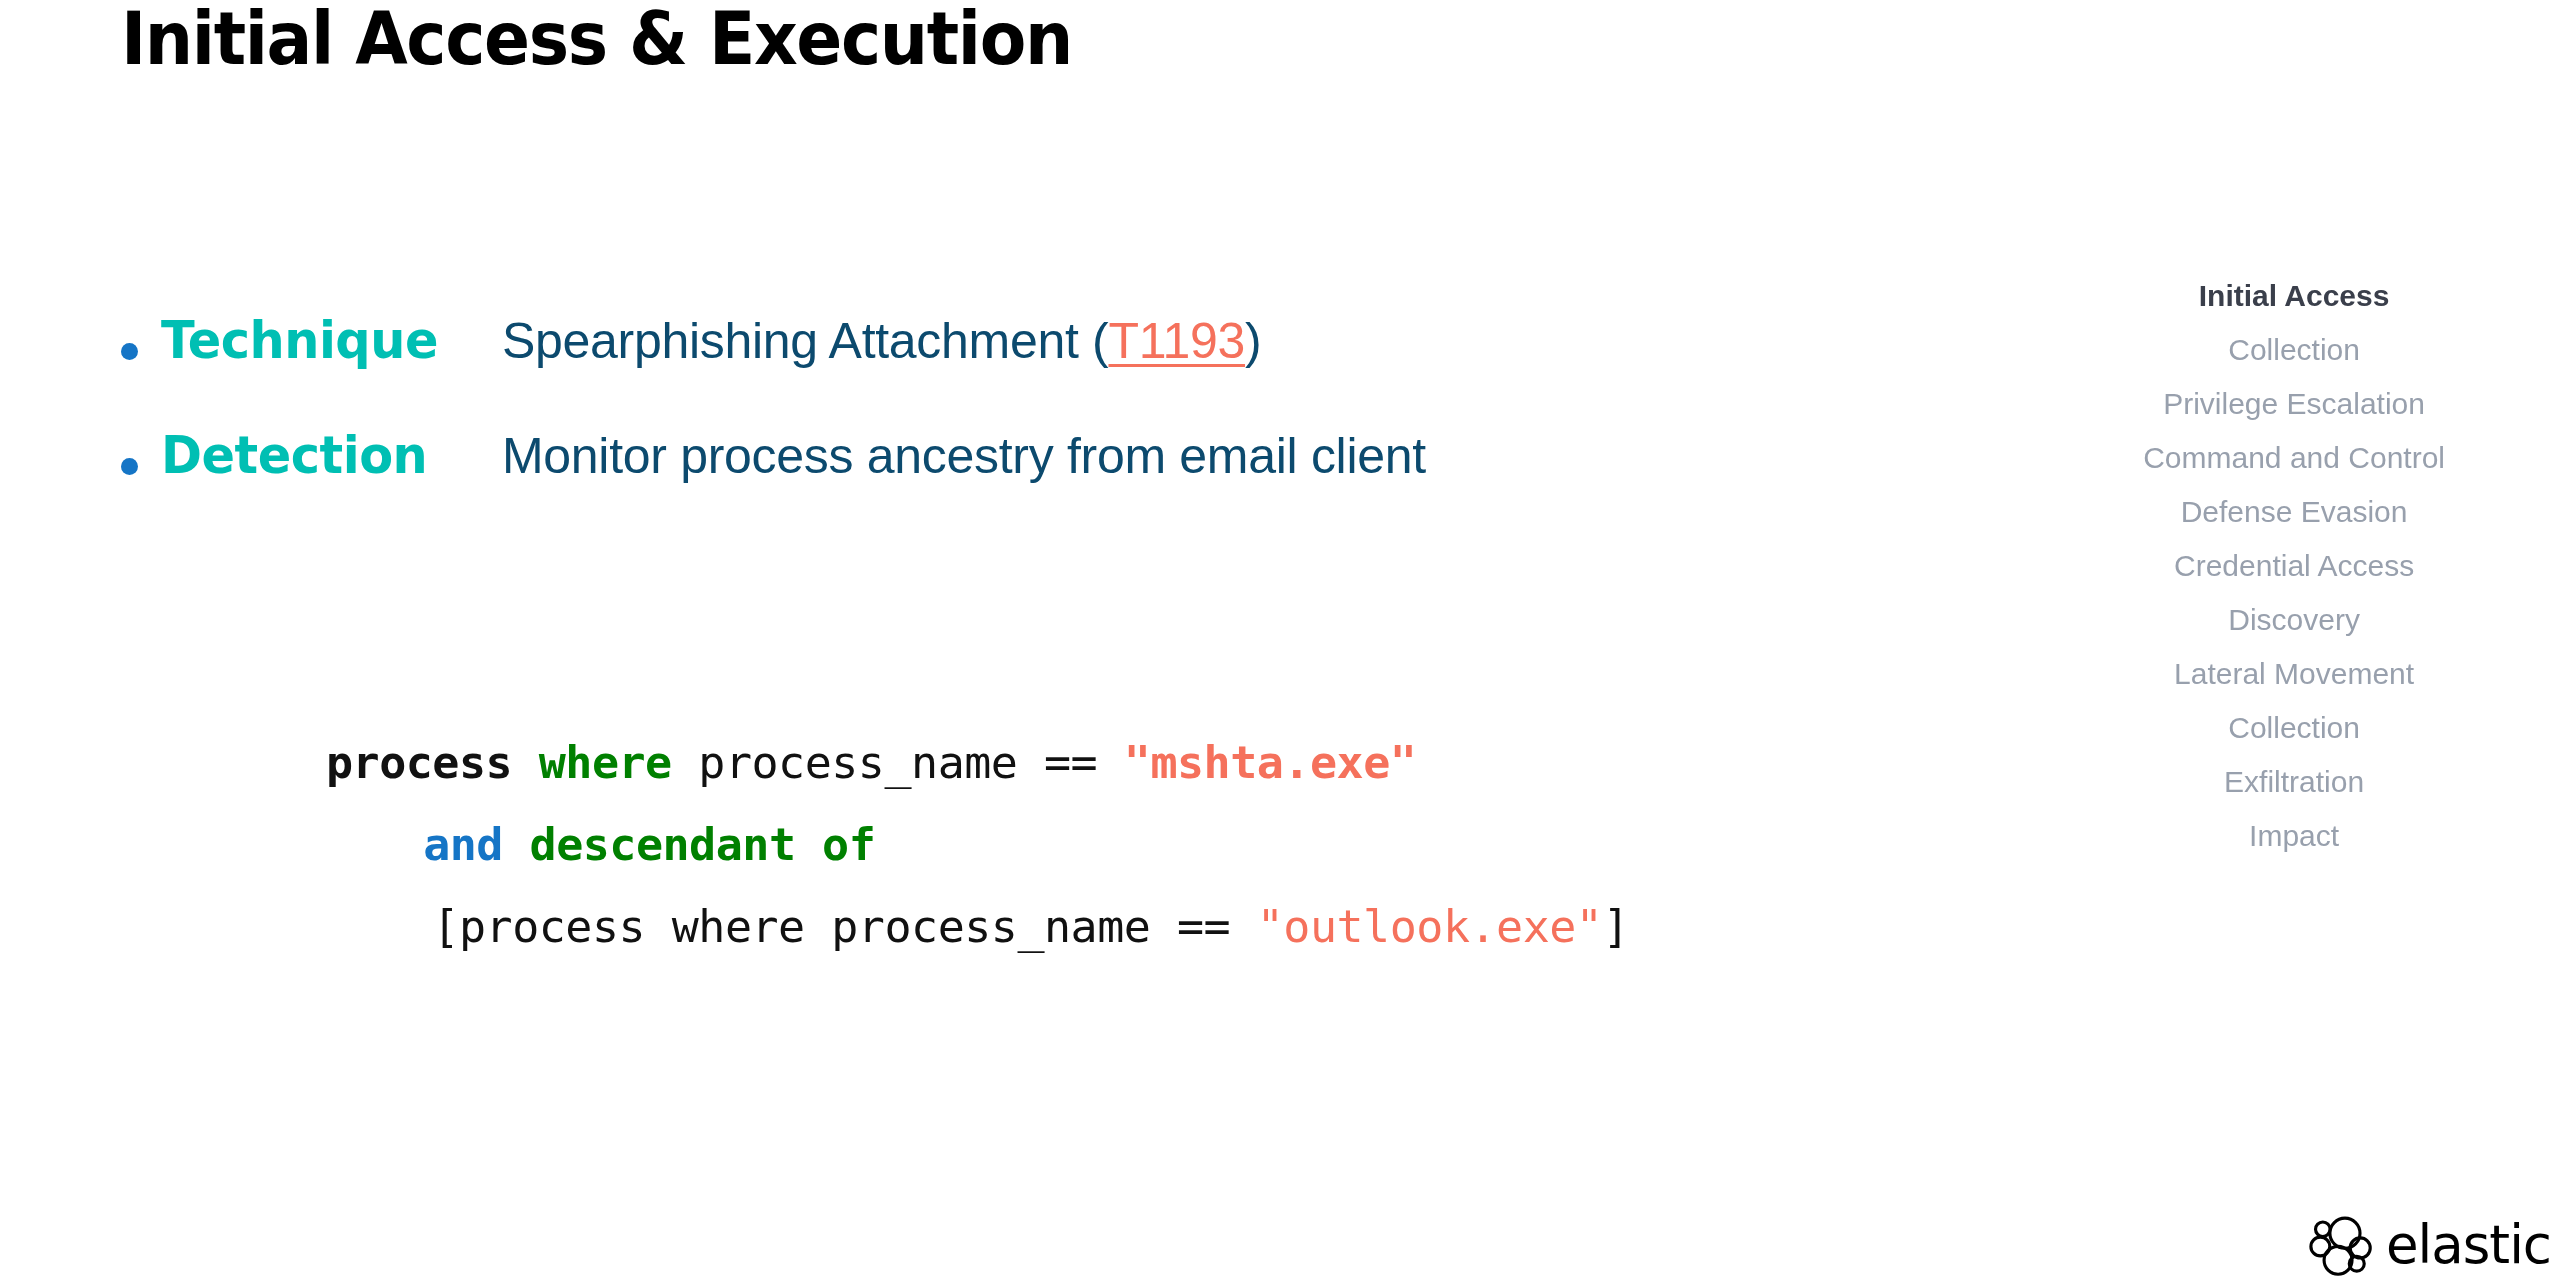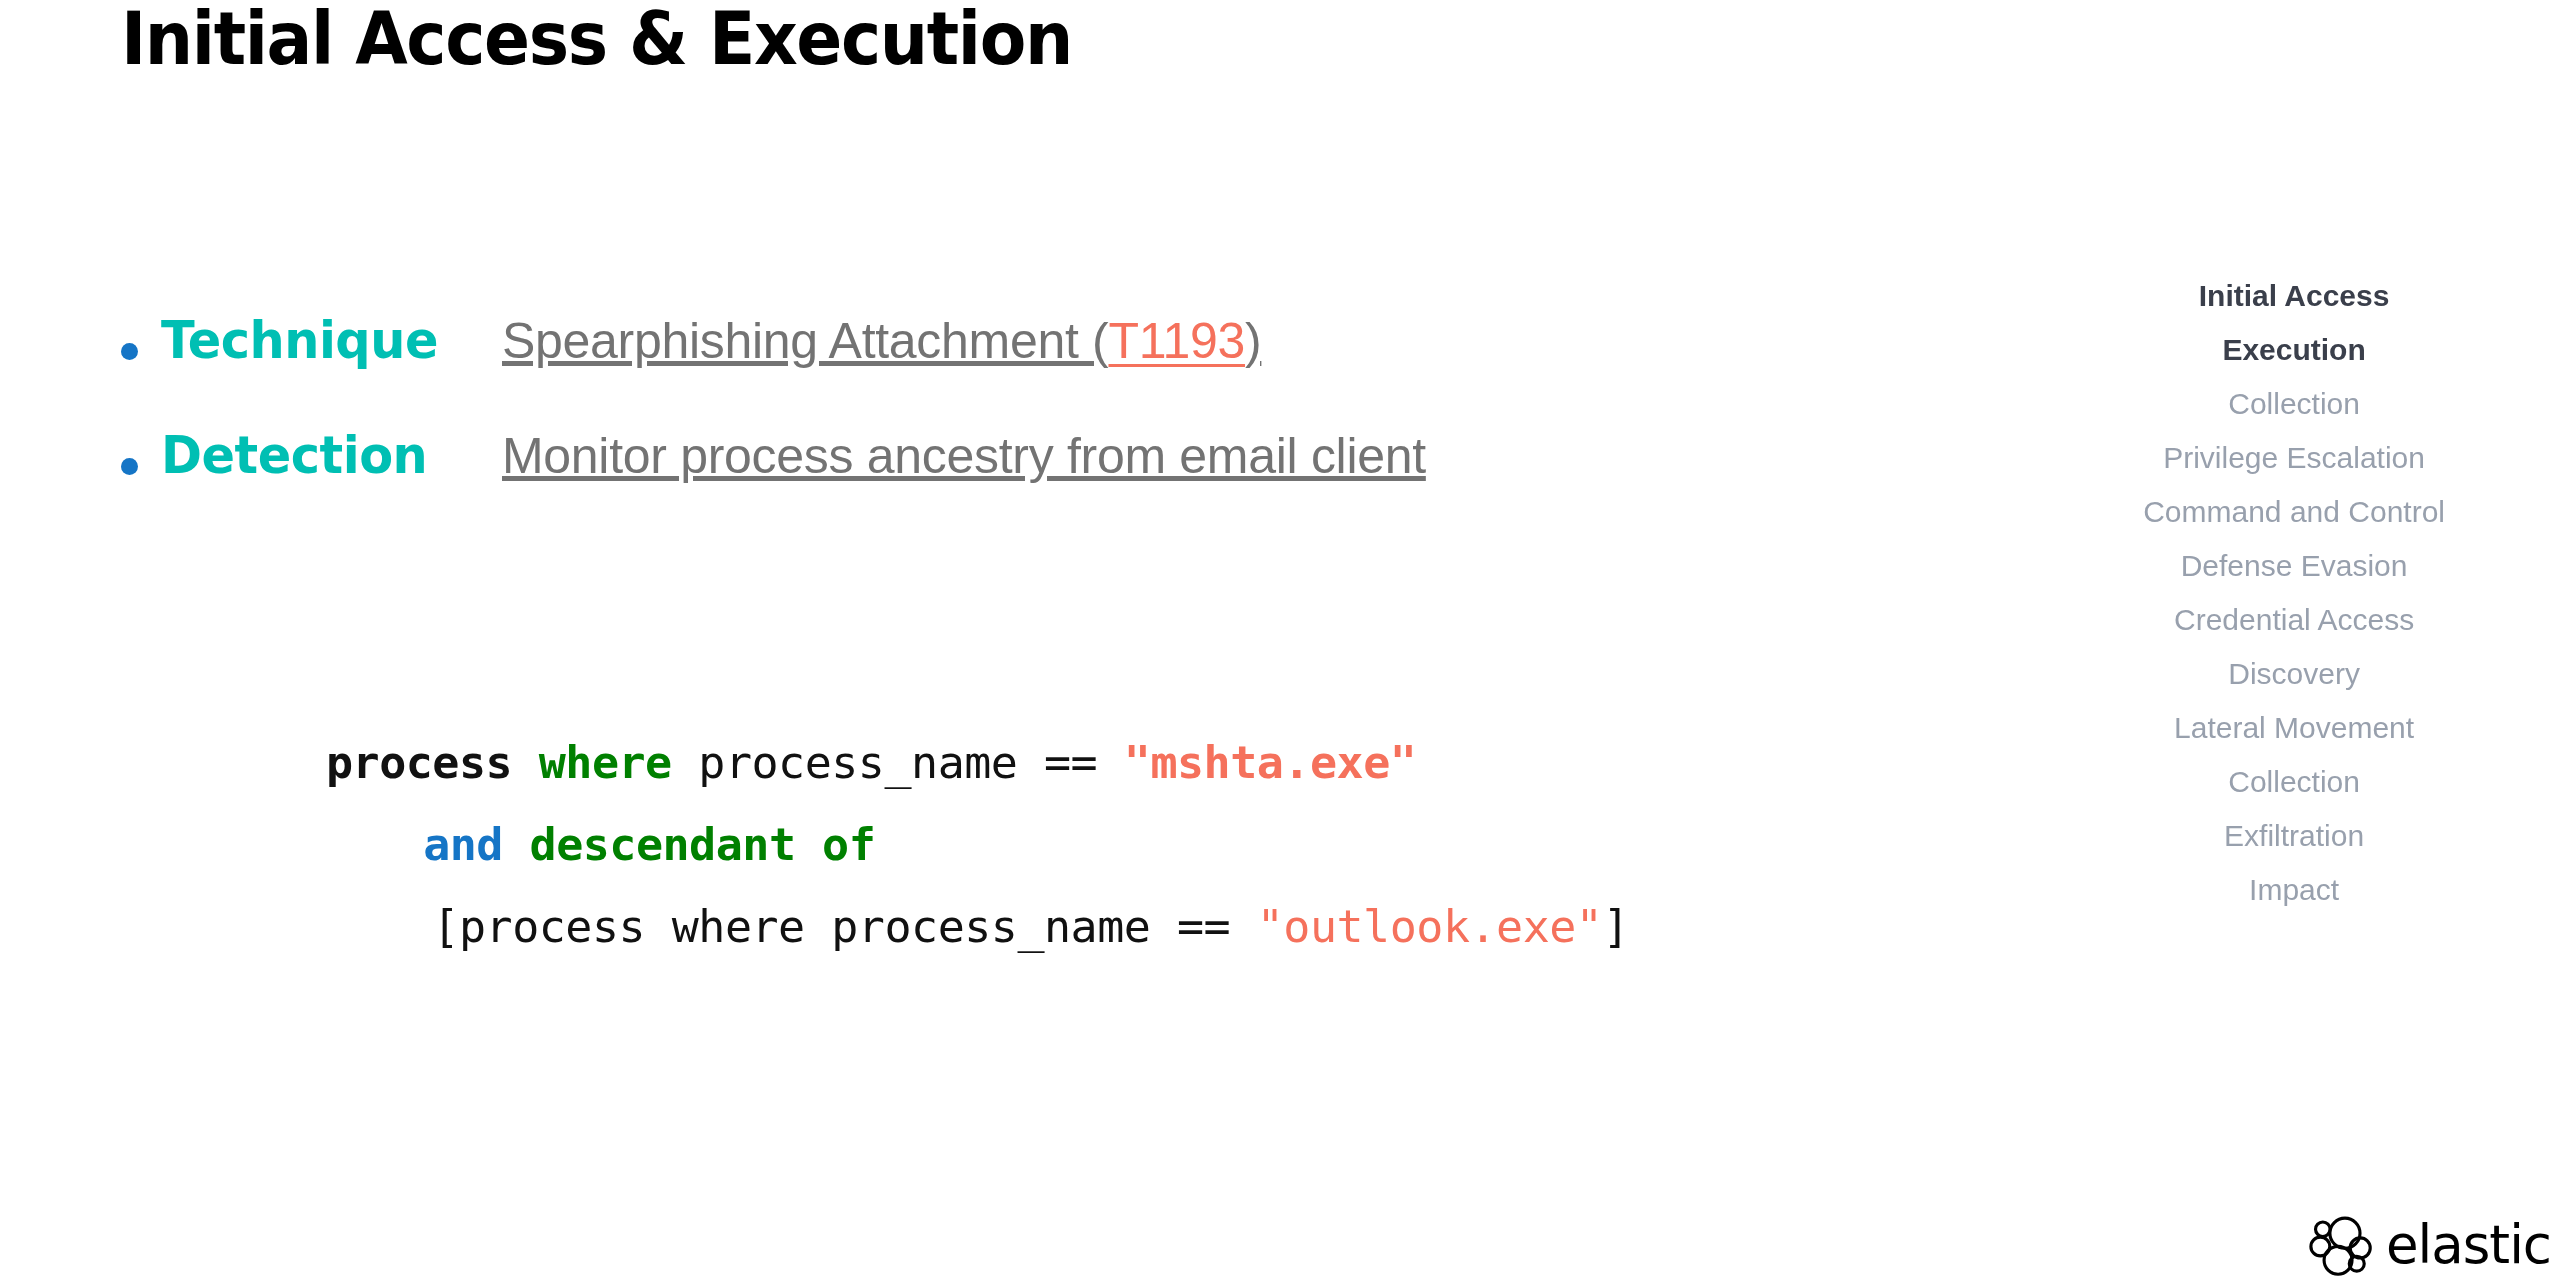--- a/index.html
+++ b/index.html
@@ -77,21 +77,21 @@
     color: #4f4f4f;
     letter-spacing: -0.3px;
     white-space: nowrap;
   }
   .bullet-text .link {
     color: #f5715c;
     text-decoration: underline;
     text-underline-offset: 6px;
     text-decoration-thickness: 3px;
   }
-  .paren { color: #737373; text-decoration: underline; }
+  .paren { color: #0c4a6e; }
 
   
   .code-block {
     position: absolute;
     left: 326px;
     top: 722px;
     font-family: "DejaVu Sans Mono", monospace;
     font-size: 45px;
     line-height: 82px;
     color: #1a1a1a;
@@ -172,21 +172,20 @@
   </div>
 
 </div>
 
 <div class="code-block"><span class="kw-bold-black">process</span> <span class="kw-green">where</span><span class="plain"> process_name == </span><span class="str-bold">"mshta.exe"</span>
 <span class="plain">  </span><span class="kw-blue">and</span><span class="kw-green"> descendant of</span>
 <span class="plain">    </span><span class="plain">[process where process_name == </span><span class="str">"outlook.exe"</span><span class="plain">]</span></div>
 
 <div class="tactics">
   <div class="tactic active">Initial Access</div>
-  <div class="tactic active">Execution</div>
   <div class="tactic">Collection</div>
   <div class="tactic">Privilege Escalation</div>
   <div class="tactic">Command and Control</div>
   <div class="tactic">Defense Evasion</div>
   <div class="tactic">Credential Access</div>
   <div class="tactic">Discovery</div>
   <div class="tactic">Lateral Movement</div>
   <div class="tactic">Collection</div>
   <div class="tactic">Exfiltration</div>
   <div class="tactic">Impact</div>

